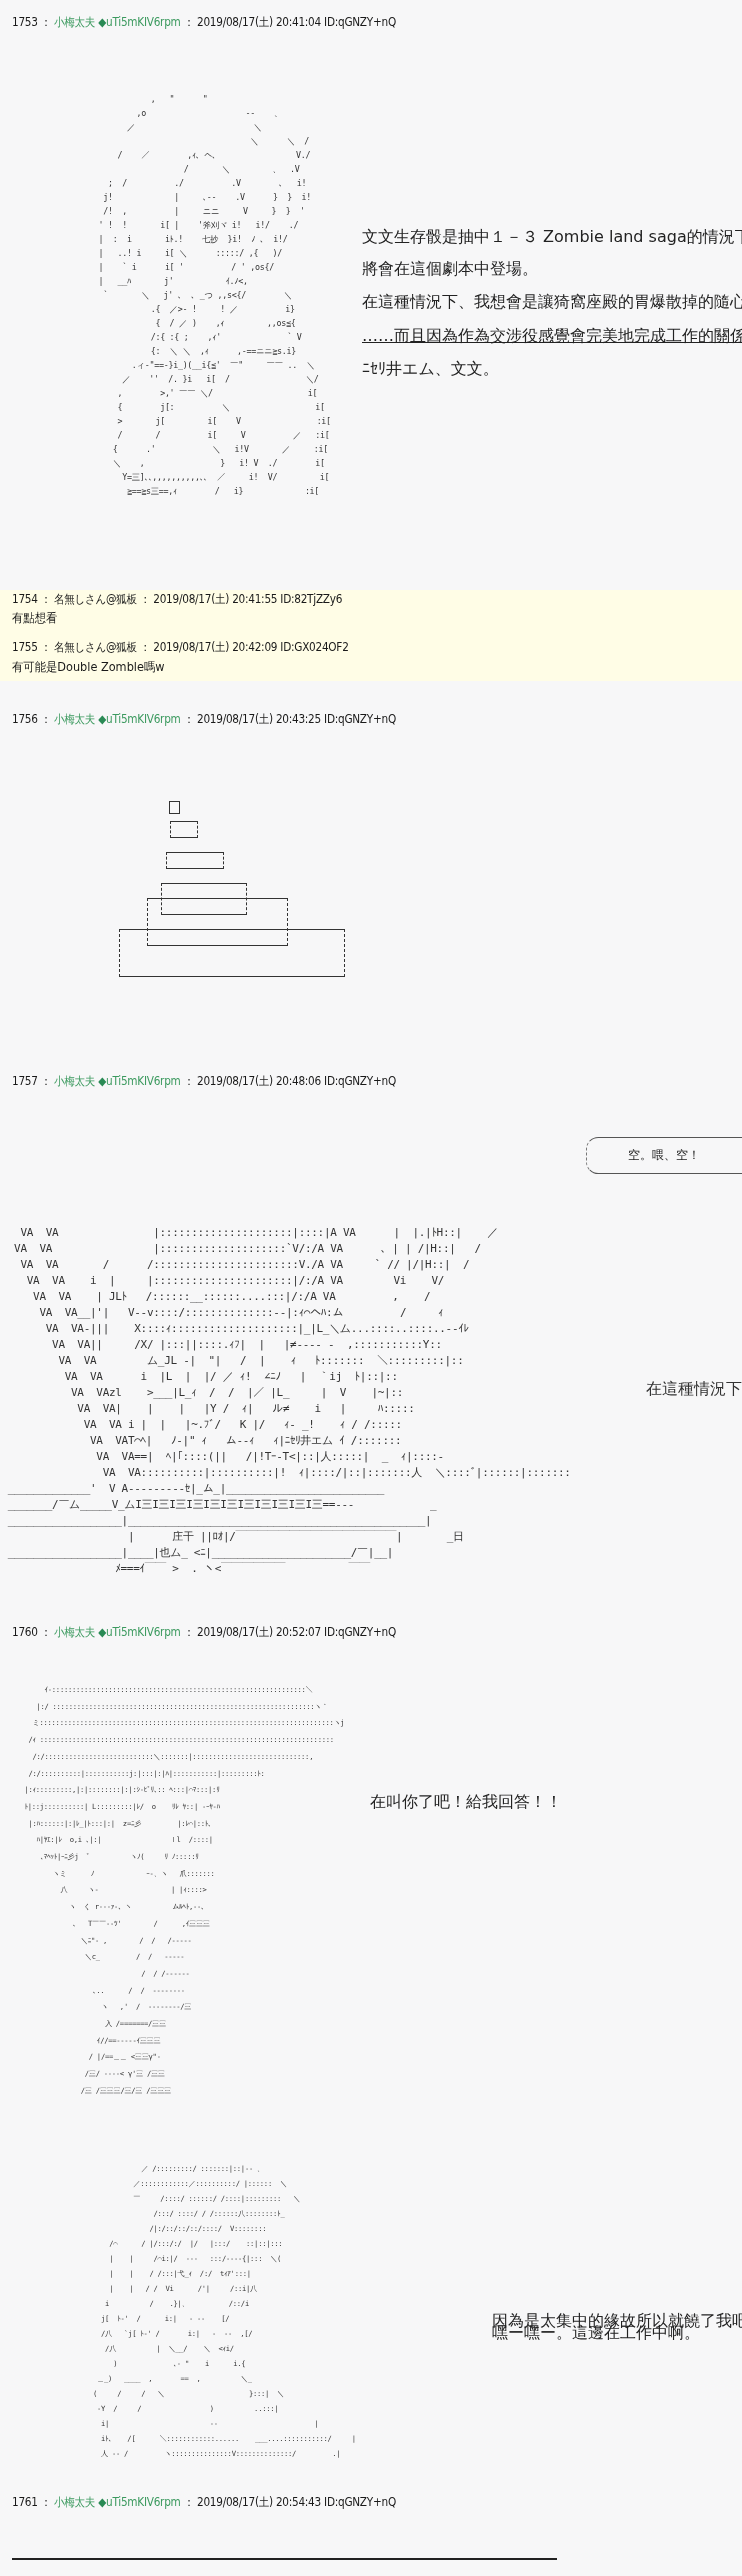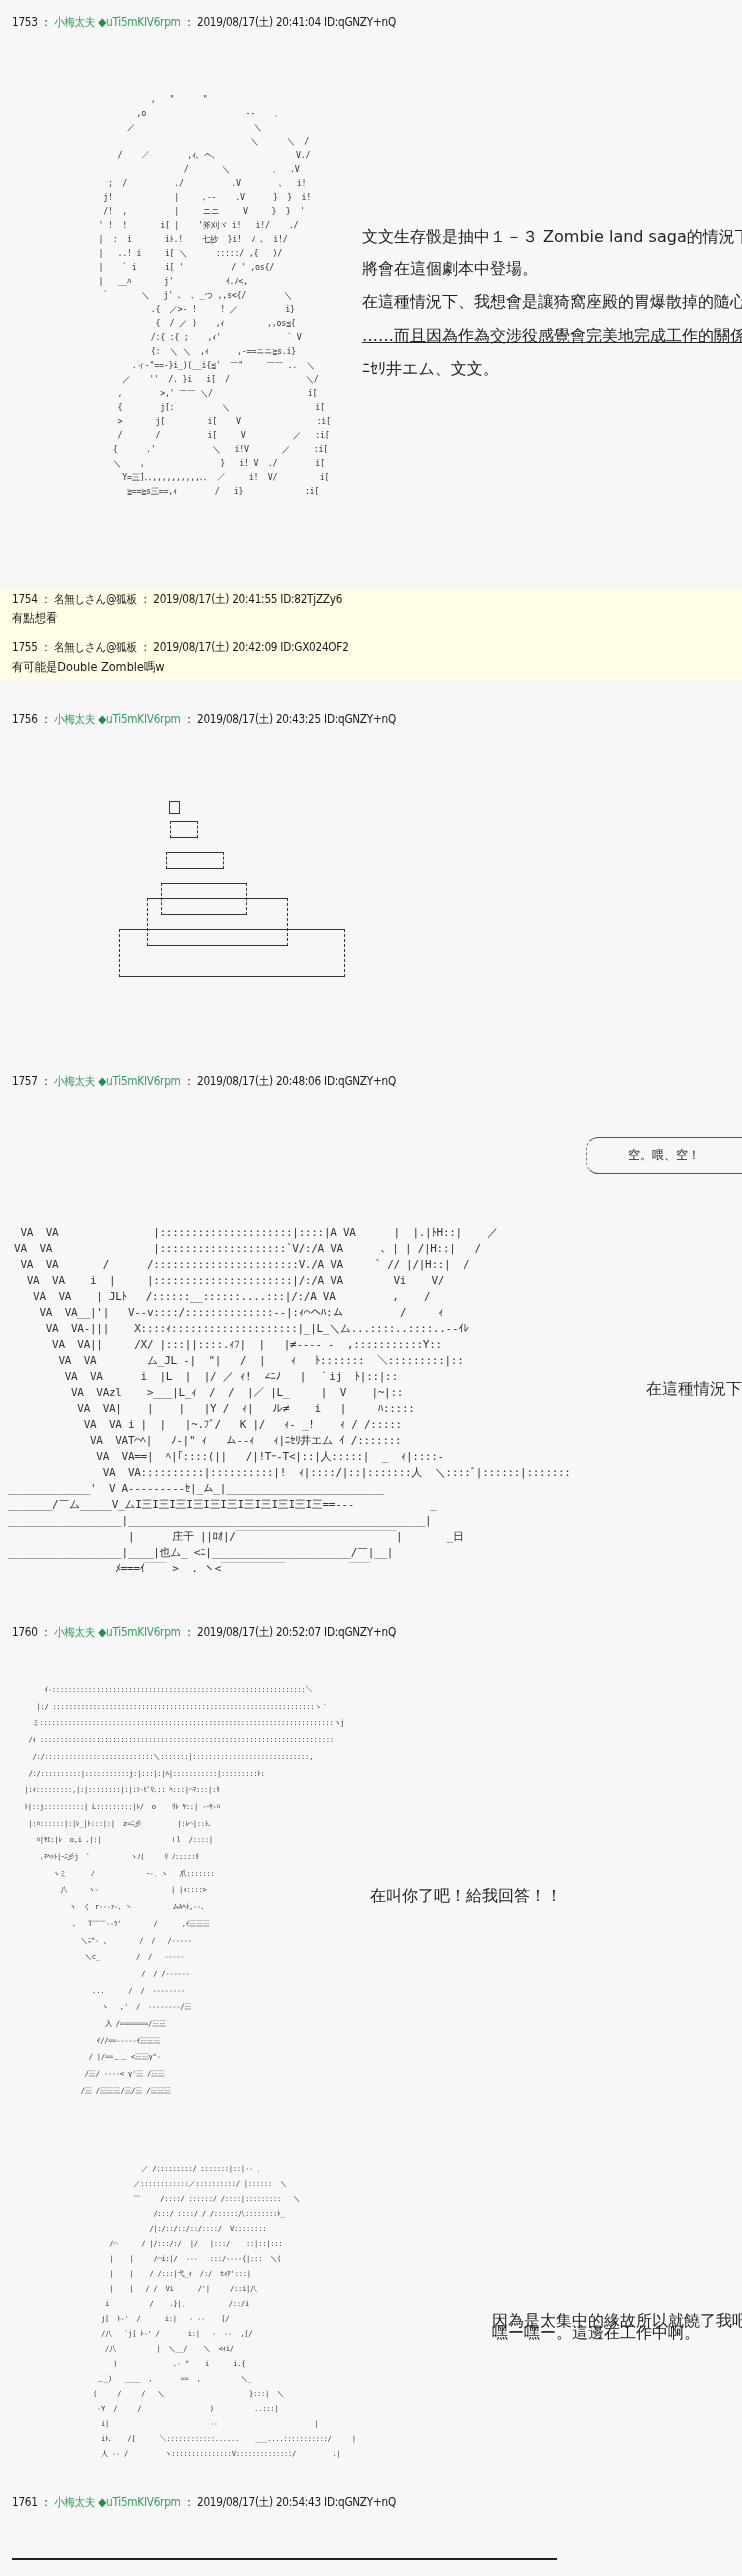--- a/index.html
+++ b/index.html
@@ -179,21 +179,21 @@
                   ＼c_         /  /   ‐‐‐‐‐
                                 /  / /‐‐‐‐‐‐
                     ､..      /  /  ‐‐‐‐‐‐‐‐
                       ヽ   ,'  /  ‐‐‐‐‐‐‐‐/三
                        入 /=======/三三
                      ｲ//==‐‐‐‐‐ｲ三三三
                    / |/==＿＿ &lt;三三γ"‐
                   /三/ ‐‐‐‐&lt; γ'三 /三三
                  /三 /三三三/三/三 /三三三</div>
 
-<div class="dlg" style="left:370px; top:1886px;">在叫你了吧！給我回答！！</div>
+<div class="dlg" style="left:370px; top:1792px;">在叫你了吧！給我回答！！</div>
 
 <div class="aa" style="left:89px; top:2161px; font-size:7.2px; line-height:15px;">             ／ /:::::::::/ :::::::|::|‐‐ 、
            ／::::::::::::／::::::::::/ |::::::  ＼
            ￣     /::::/ ::::::/ /::::|:::::::::   ＼
                 /:::/ ::::/ / /::::::八::::::::ﾄ_
                /|:/::/::/::/::::/  V::::::::
      /⌒      / |/:::/:/  |/   |:::/    ::|::|:::
      |    |     /⌒i:|/  ‐‐‐   :::/‐‐‐‐{|:::  ＼(
      |    |    / /:::|弋_ｨ  /:/  tｨｱ':::|
      |    |   / /  Vi      /'|     /::i|八

